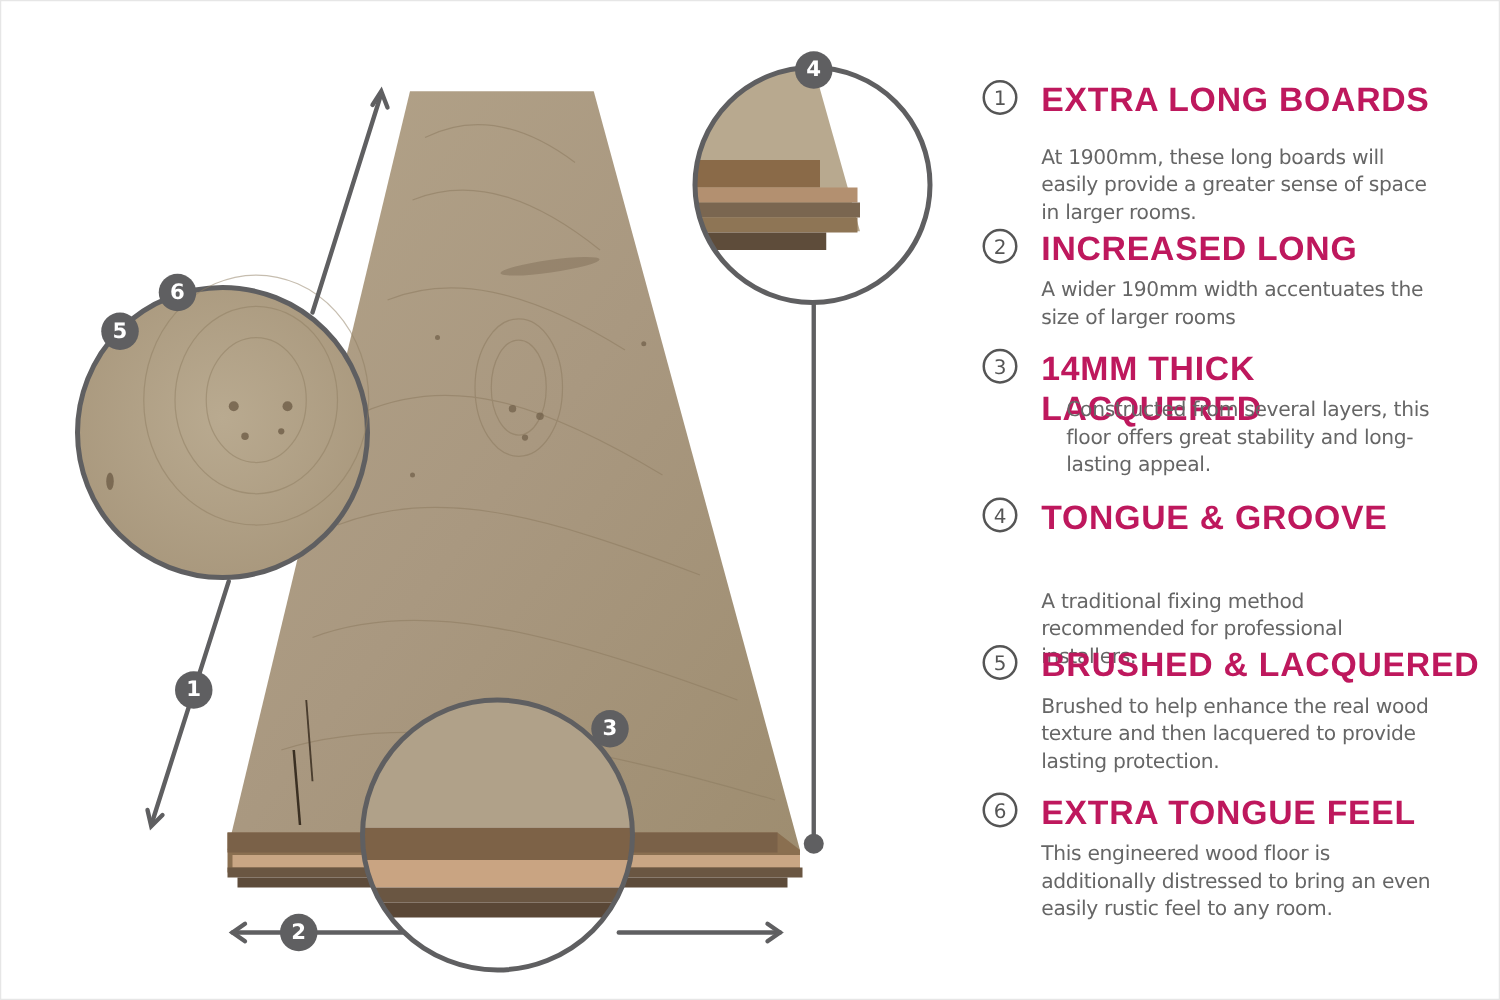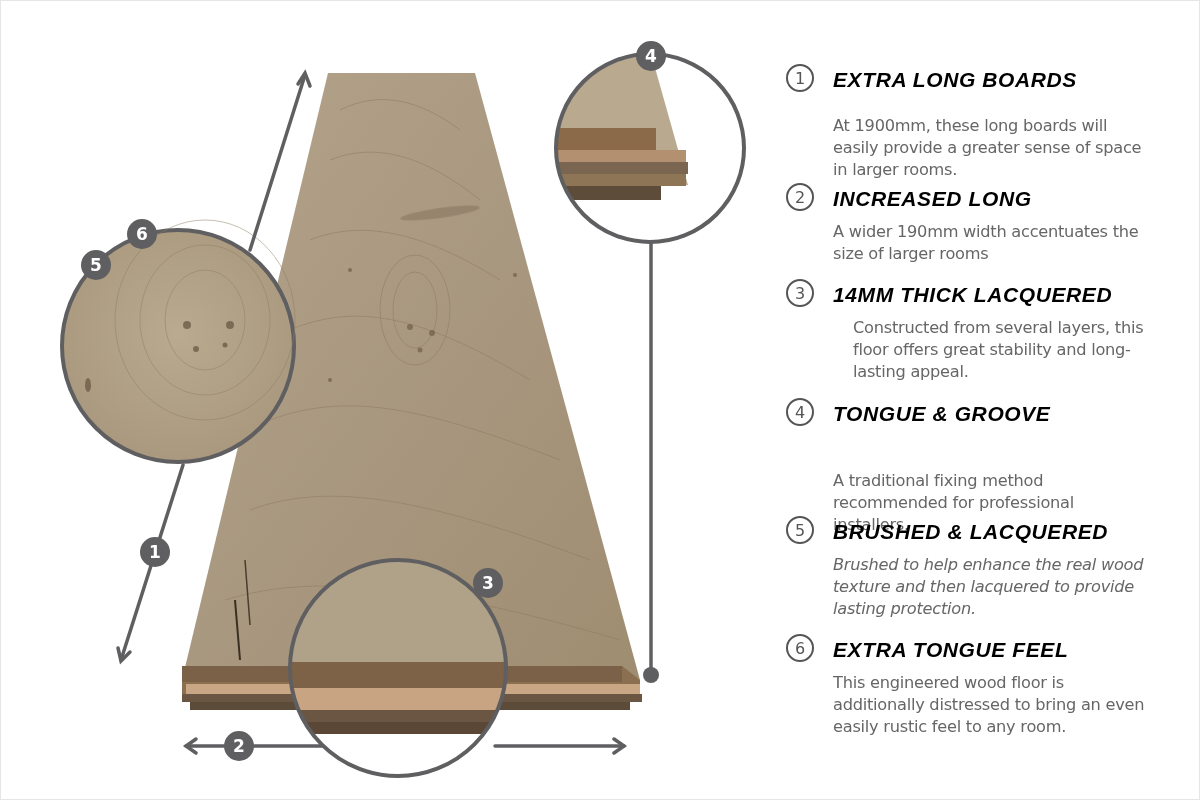--- a/index.html
+++ b/index.html
@@ -16,22 +16,22 @@
     font-family: "DejaVu Sans", sans-serif;
   }
   .features { position: absolute; left: 786px; top: 64px; width: 400px; }
   .feature { position: relative; padding-left: 47px; }
   .num {
     position: absolute; left: 0; top: 0; width: 28px; height: 28px; border: 2px solid #555;
     border-radius: 50%; box-sizing: border-box; display: flex; align-items: center; justify-content: center;
     font-size: 16px; color: #555;
   }
   .title {
-    font-family: "Liberation Sans", sans-serif; font-weight: bold; font-size: 21px; letter-spacing: 0.6px;
-    color: #000000; line-height: 32px; height: 32px; font-style: italic;
+    font-family: "Liberation Sans", sans-serif; font-weight: bold; font-size: 27px; letter-spacing: 0.6px;
+    color: #be185d; line-height: 32px; height: 32px;
   }
   .desc {
     font-family: "DejaVu Sans", sans-serif; font-size: 16.2px; line-height: 22px; color: #666;
     margin-top: 6px; letter-spacing: -0.25px;
   }
 </style>
 </head>
 <body>
 
 <div class="frame"></div>
@@ -174,20 +174,20 @@
     <div class="desc" style="width:320px;margin-left:20px;">Constructed from several layers, this floor offers great stability and long-lasting appeal.</div>
   </div>
   <div class="feature" style="position:absolute;top:334px;">
     <div class="num">4</div>
     <div class="title">TONGUE &amp; GROOVE</div>
     <div class="desc" style="width:280px;margin-top:40px;">A traditional fixing method recommended for professional installers.</div>
   </div>
   <div class="feature" style="position:absolute;top:452px;">
     <div class="num">5</div>
     <div class="title">BRUSHED &amp; LACQUERED</div>
-    <div class="desc" style="width:325px;font-style:italic;">Brushed to help enhance the real wood texture and then lacquered to provide lasting protection.</div>
+    <div class="desc" style="width:325px;">Brushed to help enhance the real wood texture and then lacquered to provide lasting protection.</div>
   </div>
   <div class="feature" style="position:absolute;top:570px;">
     <div class="num">6</div>
     <div class="title">EXTRA TONGUE FEEL</div>
     <div class="desc" style="width:325px;">This engineered wood floor is additionally distressed to bring an even easily rustic feel to any room.</div>
   </div>
 </div>
 
 </body></html>

